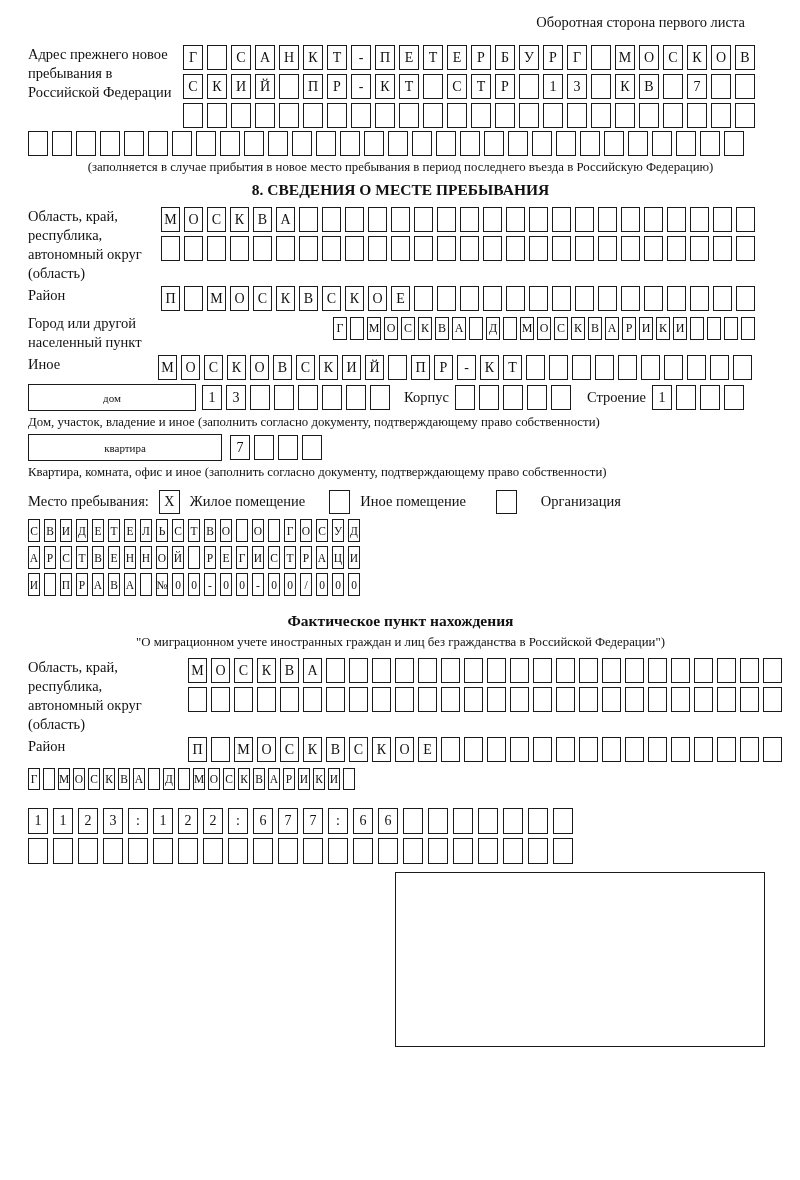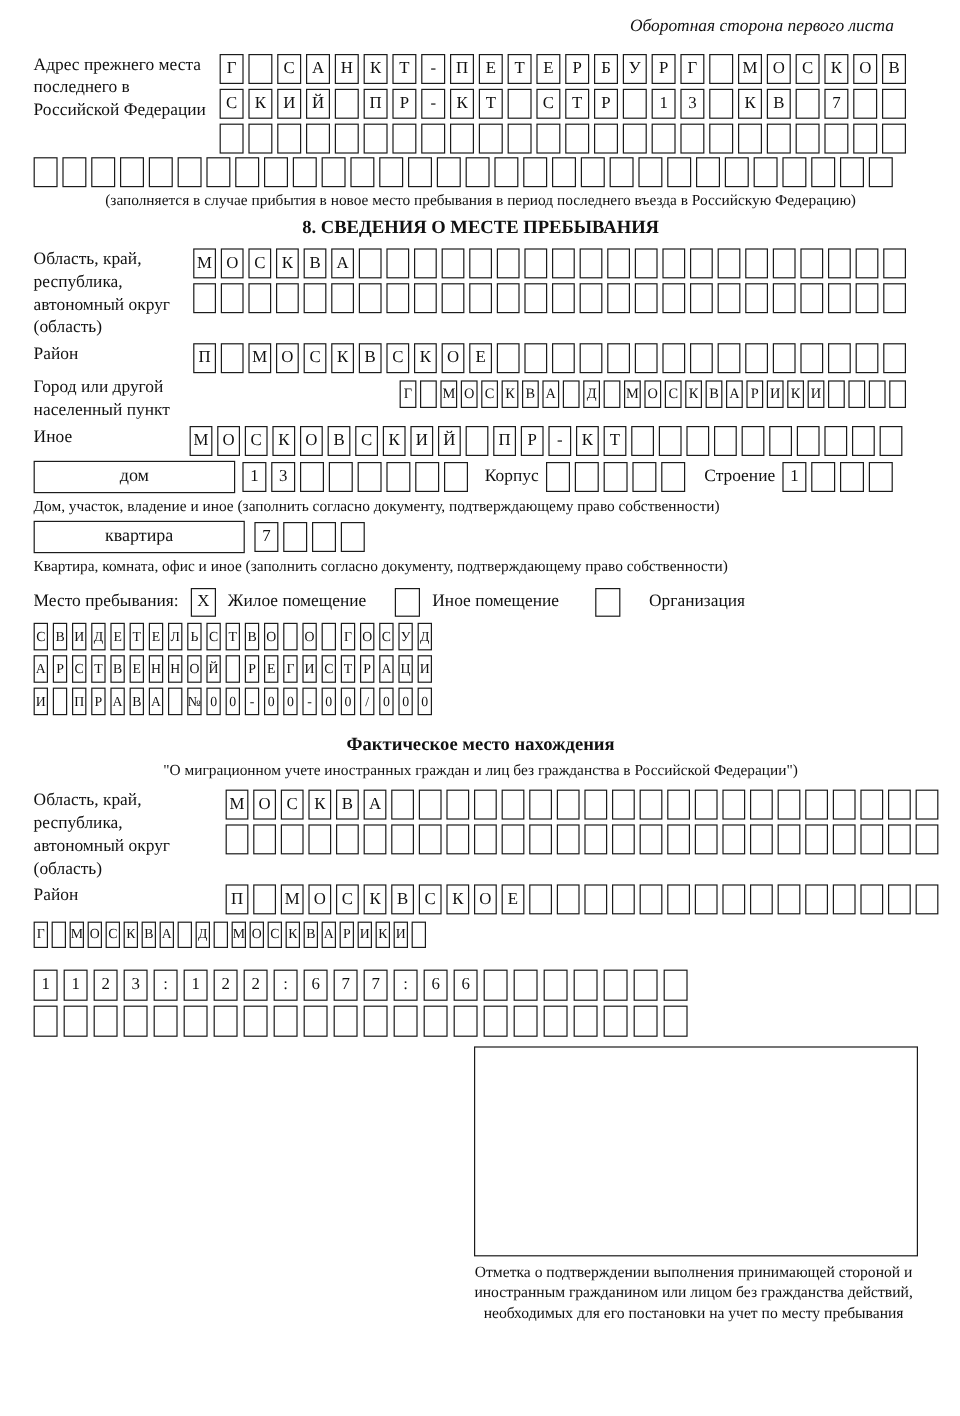--- a/index.html
+++ b/index.html
@@ -1,18 +1,18 @@
 <!DOCTYPE html>
 <html><head>
 <meta charset="utf-8">
 <style>
   html,body{margin:0;padding:0;background:#fff;}
   body{width:800px;height:1180px;position:relative;font-family:"Liberation Serif","DejaVu Serif",serif;color:#111;overflow:hidden;}
   .page{padding:14px 27px 0 28px;}
-  .hdr-note{text-align:right;font-size:14.5px;padding-right:28px;margin-bottom:14px;font-style:italic;}
+  .hdr-note{text-align:right;font-size:14.5px;padding-right:28px;margin-bottom:14px;}
   .fieldrow{display:flex;align-items:flex-start;margin-bottom:3px;}
   .flabel{font-size:14.5px;line-height:19px;box-sizing:border-box;padding-right:8px;}
   .flabel .t{display:inline-block;}
   .w150{flex:0 0 155px;}
   .w133{flex:0 0 133px;}
   .w130{flex:0 0 130px;}
   .w305{flex:0 0 305px;}
   .w410{flex:0 0 410px;}
   .w160{flex:0 0 160px;}
   .w195{flex:0 0 195px;}
@@ -27,36 +27,36 @@
   .r22c .cell{width:12px;height:22px;font-size:11.5px;}
   .r22c{gap:3px;}
   .r21 .cell{width:12px;height:23px;font-size:11.5px;}
   .r21{gap:4px;}
   .kad .cell{width:20px;height:26px;}
   .kad{gap:5px;}
   .caption{font-size:12.8px;line-height:16px;}
   .caption.center{text-align:center;}
   .sec-title{text-align:center;font-weight:bold;font-size:15.5px;margin:6px 0 8px 0;}
   .widebox{border:1.6px solid #1b1b1b;box-sizing:border-box;height:27px;display:flex;
-           align-items:center;justify-content:center;font-size:15px;background:#fff;}
+           align-items:center;justify-content:center;font-size:11px;background:#fff;}
   .inline-lbl{font-size:14.5px;line-height:27px;white-space:nowrap;}
   .chkrow{display:flex;align-items:center;gap:10px;margin:8px 0 0 0;}
   .chk .cell{width:21px;height:24px;}
   .mark-box{border:1.6px solid #1b1b1b;box-sizing:border-box;width:370px;height:175px;margin-left:367px;background:#fff;}
   .mark-caption{width:410px;margin-left:345px;text-align:center;font-size:13px;line-height:17px;margin-top:4px;}
 </style>
 </head>
 <body>
 
 <div class="page">
 
   <div class="hdr-note">Оборотная сторона первого листа</div>
 
   <div class="fieldrow">
-    <div class="flabel w150"><span class="t">Адрес прежнего места последнего в Российской Федерации</span></div>
+    <div class="flabel w150"><span class="t">Адрес прежнего новое пребывания в Российской Федерации</span></div>
     <div class="boxcol">
       <div class="boxrow">
           <span class="cell">Г</span>
           <span class="cell"></span>
           <span class="cell">С</span>
           <span class="cell">А</span>
           <span class="cell">Н</span>
           <span class="cell">К</span>
           <span class="cell">Т</span>
           <span class="cell">-</span>
@@ -348,21 +348,21 @@
     <div class="boxrow" style="margin-left:6px;">
         <span class="cell">1</span>
         <span class="cell"></span>
         <span class="cell"></span>
         <span class="cell"></span>
       </div>
   </div>
   <div class="caption" style="margin:2px 0 4px 0;">Дом, участок, владение и иное (заполнить согласно документу, подтверждающему право собственности)</div>
 
   <div class="fieldrow" style="align-items:center;">
-    <div class="widebox" style="width:176px;">квартира</div>
+    <div class="widebox" style="width:194px;">квартира</div>
     <div class="boxrow" style="margin-left:8px;">
         <span class="cell">7</span>
         <span class="cell"></span>
         <span class="cell"></span>
         <span class="cell"></span>
       </div>
   </div>
   <div class="caption" style="margin:3px 0 2px 0;">Квартира, комната, офис и иное (заполнить согласно документу, подтверждающему право собственности)</div>
 
   <div class="chkrow">
@@ -448,21 +448,21 @@
           <span class="cell">0</span>
           <span class="cell">0</span>
           <span class="cell">/</span>
           <span class="cell">0</span>
           <span class="cell">0</span>
           <span class="cell">0</span>
         </div>
     </div>
   </div>
 
-  <div class="sec-title" style="margin-top:16px;margin-bottom:4px;">Фактическое место нахождения</div>
+  <div class="sec-title" style="margin-top:16px;margin-bottom:4px;">Фактическое пункт нахождения</div>
   <div class="caption center" style="margin-bottom:8px;">"О миграционном учете иностранных граждан и лиц без гражданства в Российской Федерации")</div>
 
   <div class="fieldrow">
     <div class="flabel w160"><span class="t" style="max-width:150px;">Область, край, республика, автономный округ (область)</span></div>
     <div class="boxcol">
       <div class="boxrow r26">
           <span class="cell">М</span>
           <span class="cell">О</span>
           <span class="cell">С</span>
           <span class="cell">К</span>
@@ -626,15 +626,14 @@
           <span class="cell"></span>
           <span class="cell"></span>
           <span class="cell"></span>
           <span class="cell"></span>
           <span class="cell"></span>
         </div>
     </div>
   </div>
 
   <div class="mark-box" style="margin-top:8px;"></div>
-  <div class="mark-caption">Отметка о подтверждении выполнения принимающей стороной и иностранным гражданином или лицом без гражданства действий, необходимых для его постановки на учет по месту пребывания</div>
 
 </div>
 
 </body></html>

